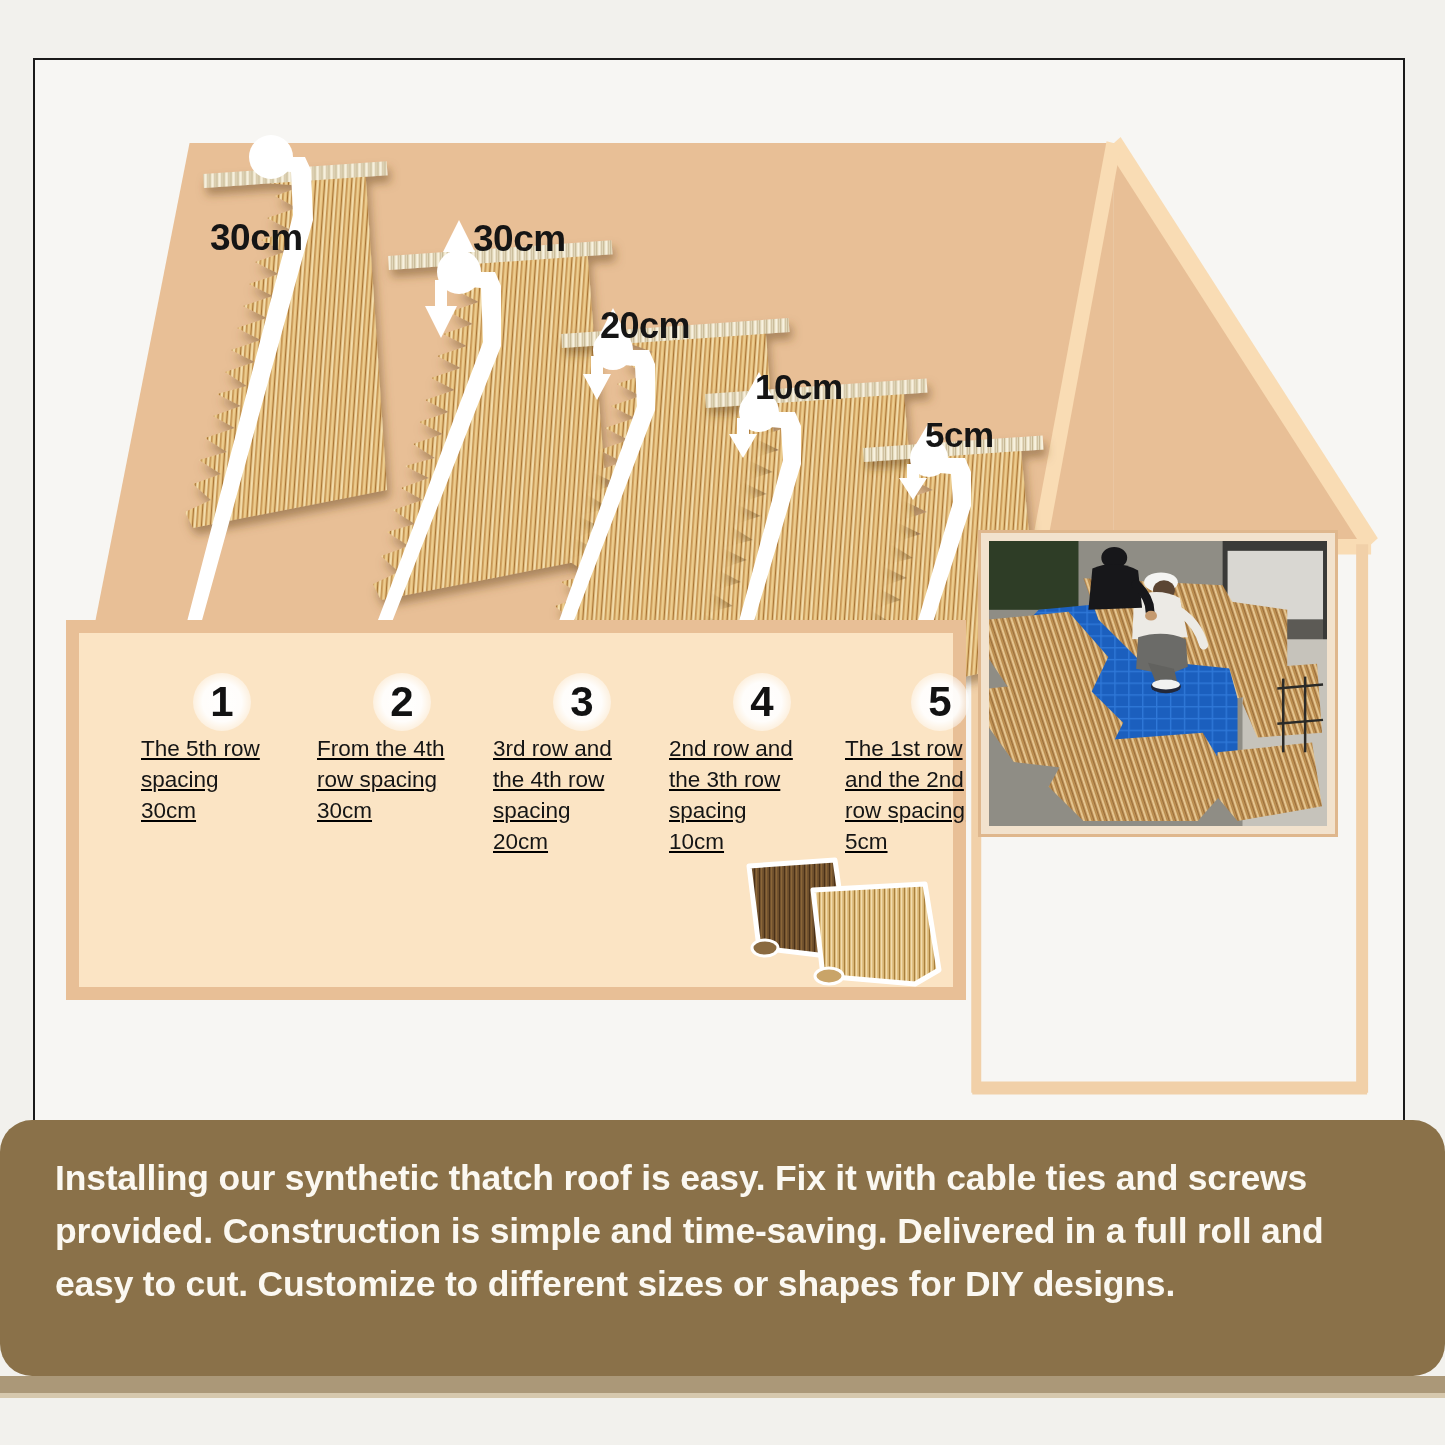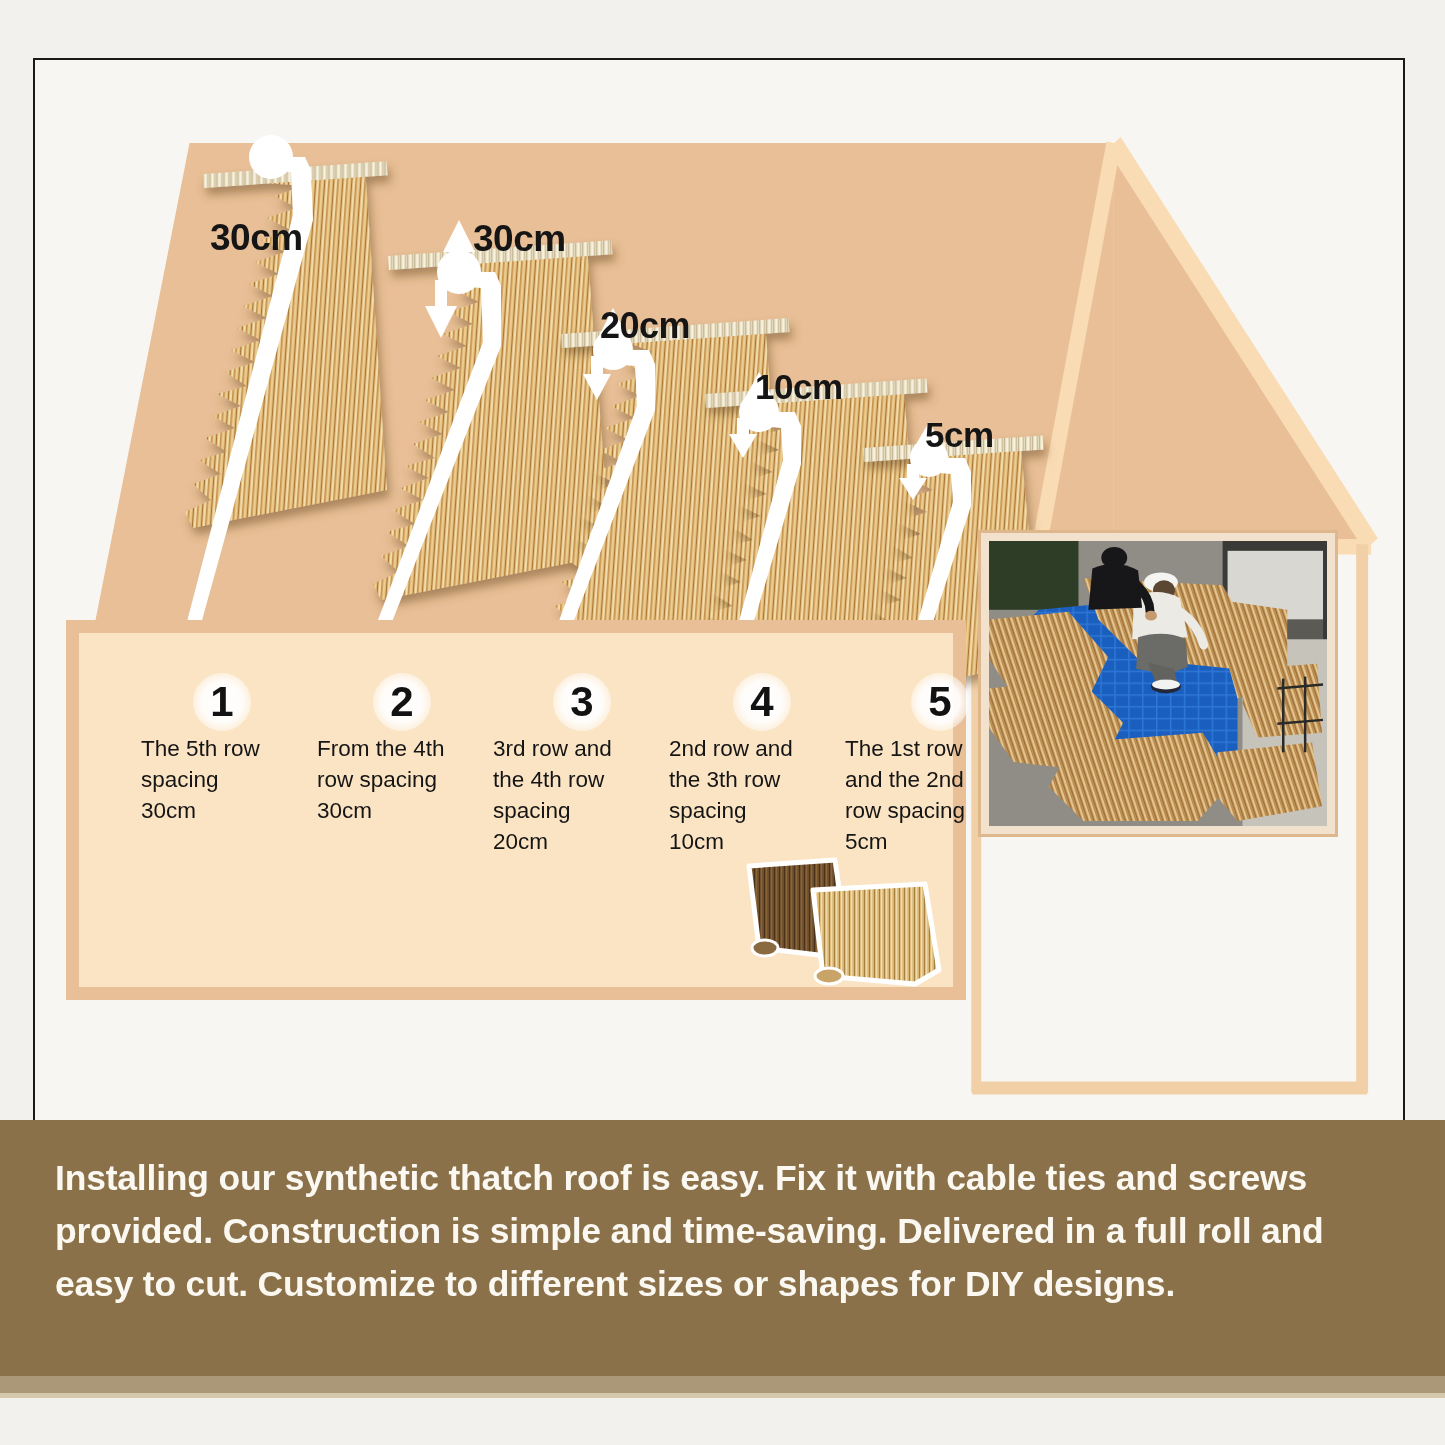--- a/index.html
+++ b/index.html
@@ -47,21 +47,21 @@
   #caption-panel{
     position:absolute;left:31px;top:560px;width:900px;height:380px;
     background:#fbe4c4;
     border:13px solid #e8bf96;
     box-sizing:border-box;
   }
   #caption-cols{
     position:absolute;left:62px;top:100px;width:880px;
     display:flex;
   }
-  .cap-col{width:176px;padding-right:8px;box-sizing:border-box;}
+  .cap-col{width:176px;padding-right:8px;box-sizing:border-box;text-decoration:underline;}
   .cap-text{
     font-size:22.5px;line-height:31px;color:#151515;
     font-family:"Liberation Sans", sans-serif;
   }
   .num-badge{
     position:absolute;
     width:58px;height:58px;border-radius:50%;
     background:radial-gradient(circle at 50% 50%,
         rgba(255,255,255,.98) 0%,
         rgba(255,255,255,.93) 48%,
@@ -85,20 +85,21 @@
     outline:3px solid #dfb78d;
     box-sizing:border-box;
     overflow:hidden;
     background:#5a4a33;
   }
 
   
   #banner{
     position:absolute;left:0;top:1120px;width:1445px;height:256px;
     background:#8a7149;
+    border-radius:32px;
   }
   #banner-text{
     position:absolute;left:55px;top:32px;width:1330px;
     color:#fbf8f1;font-size:35.5px;line-height:53px;font-weight:700;
     font-family:"Liberation Sans", sans-serif;
     letter-spacing:-.2px;
   }
   #banner-strip{
     position:absolute;left:0;top:1376px;width:1445px;height:17px;
     background:#ab9878;

